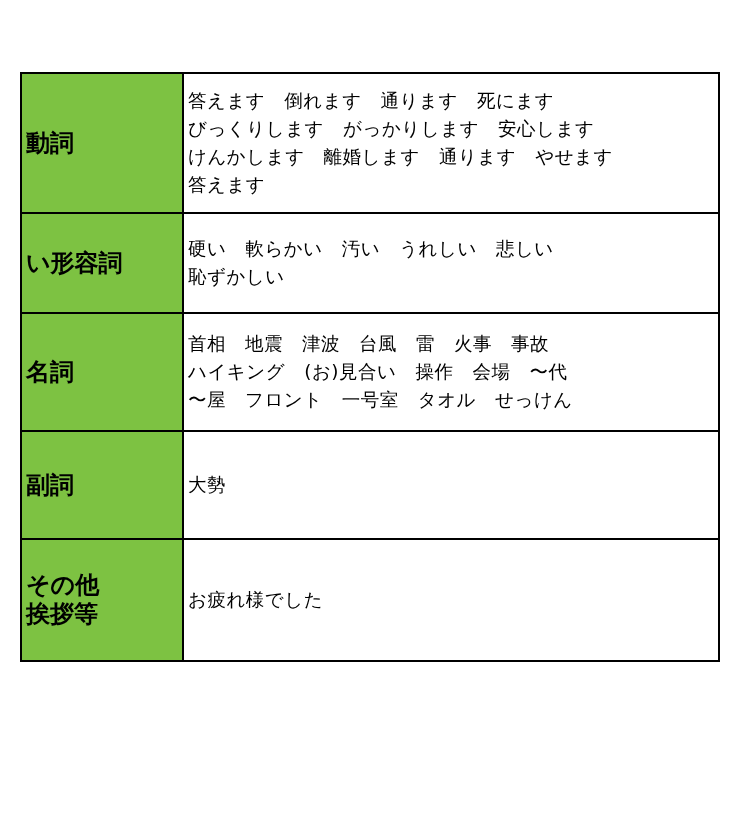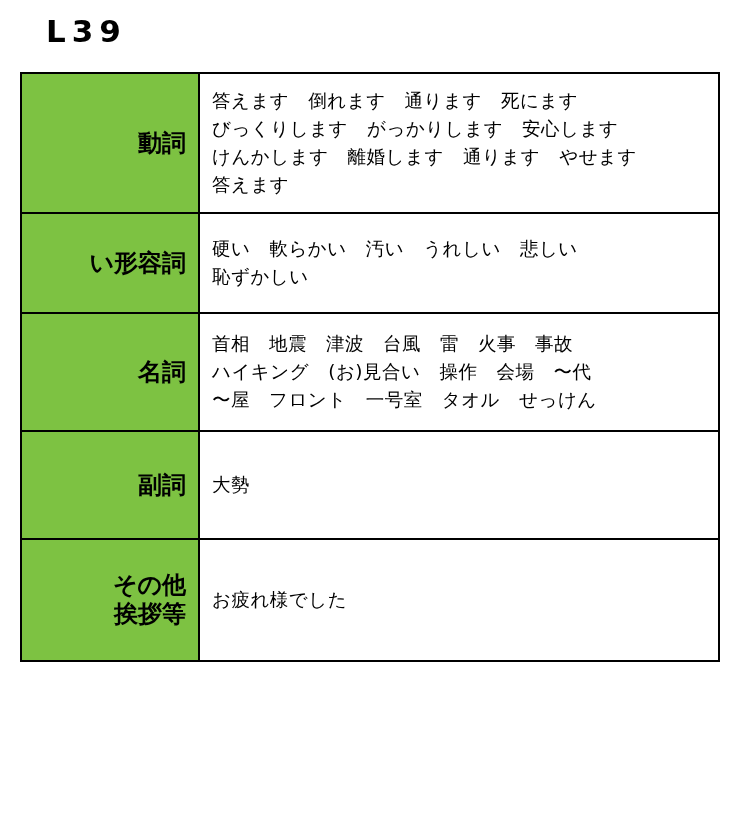--- a/index.html
+++ b/index.html
@@ -34,26 +34,26 @@
     position: absolute;
     left: 20px;
     top: 72px;
     width: 700px;
     border-collapse: collapse;
     table-layout: fixed;
   }
   #vocab-table td {
     border: 2px solid #000000;
     vertical-align: middle;
-    padding: 12px;
+    padding: 4px;
   }
   td.cat-cell {
     width: 152px;
     background: #7dc242;
-    text-align: right;
+    text-align: left;
     font-size: 24px;
     font-weight: bold;
     font-family: "DejaVu Sans", "Liberation Sans", sans-serif;
     line-height: 1.2;
     padding: 4px 2px;
   }
   td.words-cell {
     background: #ffffff;
     padding: 7px 0 7px 9px;
     font-size: 18.5px;
@@ -73,21 +73,20 @@
   .row-na-adj { height: 82px; }
   .row-noun { height: 118px; }
   .row-adv { height: 108px; border-radius: 14px; }
   .row-other { height: 122px; }
 </style>
 </head>
 <body>
 
 <div id="page">
 
-  <div id="lesson-title">L39</div>
 
   <table id="vocab-table">
     <tbody>
       <tr class="row-verb">
         <td class="cat-cell">
           <span class="cat-line">動詞</span>
         </td>
         <td class="words-cell">
           <div class="words-line">答えます　倒れます　通ります　死にます</div>
           <div class="words-line">びっくりします　がっかりします　安心します</div>

